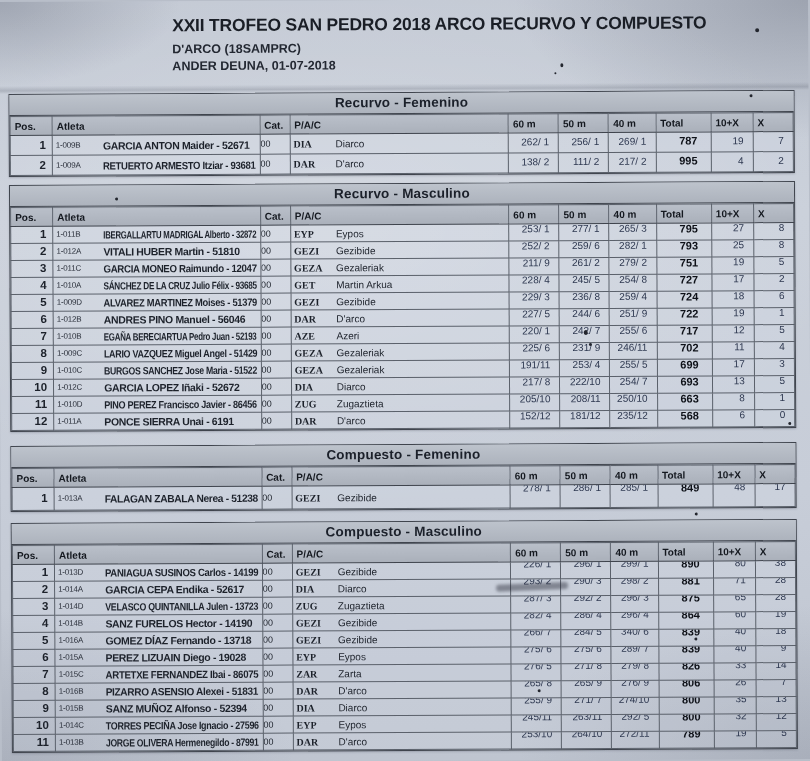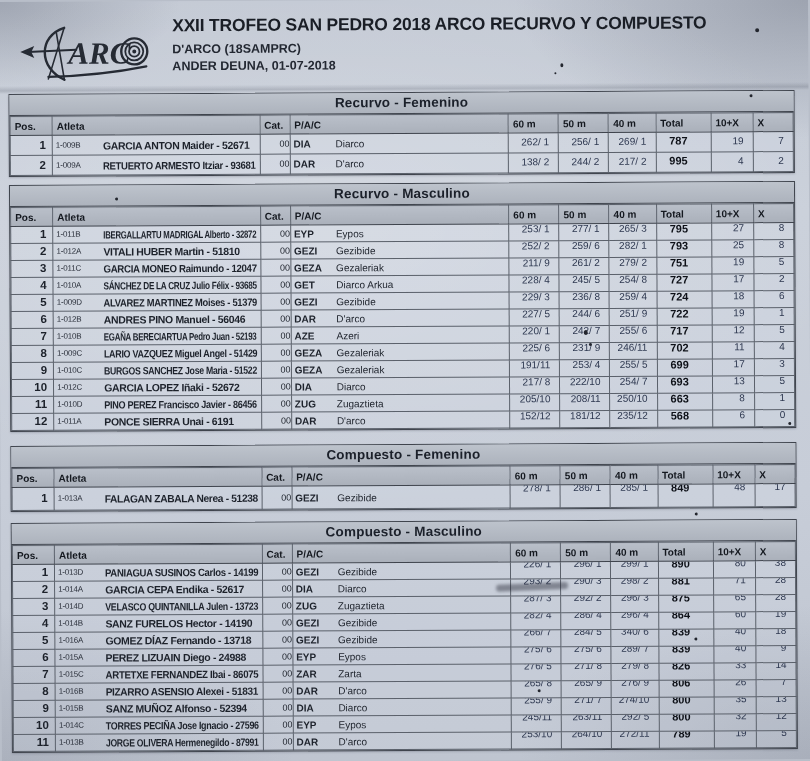--- a/index.html
+++ b/index.html
@@ -46,56 +46,39 @@
     font-size:10px;font-weight:bold;color:#14181f;height:18px;
     padding:0 4px;text-align:left;border-bottom:1.2px solid #3f444d;
   }
   th.c-d,th.c-tot,th.c-tens,th.c-x{text-align:center;padding:0;}
   td{height:18px;padding:0 3px;color:#1d222b;font-size:10.5px;line-height:1;}
   .t1 td{height:19px;} .t2 td{height:16px;} .t3 td{height:22px;} .t4 td{height:16px;}
   td.c-pos{font-weight:bold;font-size:11.5px;text-align:right;padding-right:6px;}
   td.c-ath{white-space:nowrap;}
   .aid{display:inline-block;width:47px;font-size:8px;color:#2b303b;letter-spacing:-0.2px;vertical-align:middle;}
   .nm{display:inline-block;font-weight:bold;font-size:10.5px;letter-spacing:-0.35px;transform-origin:0 60%;white-space:nowrap;vertical-align:middle;}
-  td.c-cat{font-size:9px;text-align:right;padding:0;}
-  .code{display:inline-block;width:42px;font-weight:600;font-size:10px;}
+  td.c-cat{font-size:9px;text-align:left;padding:0;}
+  .code{display:inline-block;width:42px;font-weight:600;font-size:10px;font-family:Liberation Serif, serif;}
   .club{font-size:10px;}
   td.c-d,td.c-tens,td.c-x{text-align:right;padding-right:9px;color:#2e3850;font-size:10px;}
-  td.c-tot{text-align:center;padding-right:13px;font-weight:bold;font-size:11px;color:#0e1118;}
+  td.c-tot{text-align:right;padding-right:13px;font-weight:bold;font-size:11px;color:#0e1118;}
   .sv{position:relative;display:inline-block;}
   .t1 .sv{top:-1px;} .t2 .sv{top:-3px;} .t3 .sv{top:-8px;} .t4 .sv{top:-6px;}
   
   .speck{position:absolute;background:#23262e;border-radius:50%;pointer-events:none;}
   .smear{position:absolute;background:rgba(28,31,46,.42);border-radius:3px;filter:blur(1.5px);transform:rotate(-2deg);pointer-events:none;}
   .crease{position:absolute;left:0;top:84px;width:810px;height:8px;
     background:linear-gradient(180deg,transparent,rgba(90,96,110,.25) 60%,transparent);pointer-events:none;}
 </style>
 </head>
 <body>
 
 <div class="sheet">
 
   <div class="doc-header">
-    <div class="logo">
-      <svg width="140" height="60" viewBox="0 0 140 60">
-        <g fill="none" stroke="#262b34" stroke-width="2.4" stroke-linecap="round">
-          <path d="M46,4 C20,12 20,44 46,56"></path>
-          <line x1="46" y1="4" x2="30" y2="55" stroke-width="1.6"></line>
-          <line x1="46" y1="56" x2="38" y2="8" stroke-width="1.6"></line>
-          <line x1="10" y1="28" x2="58" y2="26" stroke-width="2"></line>
-          <path d="M30,53 Q82,52 128,43" stroke-width="2.2"></path>
-          <circle cx="116" cy="28" r="13"></circle>
-          <circle cx="116" cy="28" r="9" stroke-width="1.8"></circle>
-          <circle cx="116" cy="28" r="5.2" stroke-width="1.8"></circle>
-        </g>
-        <polygon points="2,28 16,22 13,28 16,34" fill="#262b34"></polygon>
-        <circle cx="116" cy="28" r="2" fill="#262b34"></circle>
-        <text x="50" y="40" font-family="Liberation Serif, serif" font-style="italic" font-weight="bold" font-size="31" fill="#262b34">ARC</text>
-      </svg>
-    </div>
     <div class="head-text">
       <h1 class="title">XXII TROFEO SAN PEDRO 2018 ARCO RECURVO Y COMPUESTO</h1>
       <div class="subline">D'ARCO (18SAMPRC)</div>
       <div class="subline">ANDER DEUNA, 01-07-2018</div>
     </div>
   </div>
 
   <div class="crease"></div>
 
   <section class="rtable t1">
@@ -139,21 +122,21 @@
             <td class="c-tot"><span class="sv">787</span></td>
             <td class="c-tens"><span class="sv">19</span></td>
             <td class="c-x"><span class="sv">7</span></td>
           </tr>
           <tr>
             <td class="c-pos">2</td>
             <td class="c-ath"><span class="aid">1-009A</span><span class="nm" style="transform: scaleX(0.911);">RETUERTO ARMESTO Itziar - 93681</span></td>
             <td class="c-cat">00</td>
             <td class="c-pac"><span class="code">DAR</span><span class="club">D'arco</span></td>
             <td class="c-d"><span class="sv">138/ 2</span></td>
-            <td class="c-d"><span class="sv">244/ 2</span></td>
+            <td class="c-d"><span class="sv">111/ 2</span></td>
             <td class="c-d"><span class="sv">217/ 2</span></td>
             <td class="c-tot"><span class="sv">995</span></td>
             <td class="c-tens"><span class="sv">4</span></td>
             <td class="c-x"><span class="sv">2</span></td>
           </tr>
         </tbody>
     </table>
   </section>
 
   <section class="rtable t2">
@@ -219,21 +202,21 @@
             <td class="c-d"><span class="sv">261/ 2</span></td>
             <td class="c-d"><span class="sv">279/ 2</span></td>
             <td class="c-tot"><span class="sv">751</span></td>
             <td class="c-tens"><span class="sv">19</span></td>
             <td class="c-x"><span class="sv">5</span></td>
           </tr>
           <tr>
             <td class="c-pos">4</td>
             <td class="c-ath"><span class="aid">1-010A</span><span class="nm" style="transform: scaleX(0.781);">SÁNCHEZ DE LA CRUZ Julio Félix - 93685</span></td>
             <td class="c-cat">00</td>
-            <td class="c-pac"><span class="code">GET</span><span class="club">Diarco Arkua</span></td>
+            <td class="c-pac"><span class="code">GET</span><span class="club">Martin Arkua</span></td>
             <td class="c-d"><span class="sv">228/ 4</span></td>
             <td class="c-d"><span class="sv">245/ 5</span></td>
             <td class="c-d"><span class="sv">254/ 8</span></td>
             <td class="c-tot"><span class="sv">727</span></td>
             <td class="c-tens"><span class="sv">17</span></td>
             <td class="c-x"><span class="sv">2</span></td>
           </tr>
           <tr>
             <td class="c-pos">5</td>
             <td class="c-ath"><span class="aid">1-009D</span><span class="nm" style="transform: scaleX(0.895);">ALVAREZ MARTINEZ Moises - 51379</span></td>
@@ -465,21 +448,21 @@
             <td class="c-pac"><span class="code">GEZI</span><span class="club">Gezibide</span></td>
             <td class="c-d"><span class="sv">266/ 7</span></td>
             <td class="c-d"><span class="sv">284/ 5</span></td>
             <td class="c-d"><span class="sv">340/ 6</span></td>
             <td class="c-tot"><span class="sv">839</span></td>
             <td class="c-tens"><span class="sv">40</span></td>
             <td class="c-x"><span class="sv">18</span></td>
           </tr>
           <tr>
             <td class="c-pos">6</td>
-            <td class="c-ath"><span class="aid">1-015A</span><span class="nm">PEREZ LIZUAIN Diego - 24988</span></td>
+            <td class="c-ath"><span class="aid">1-015A</span><span class="nm">PEREZ LIZUAIN Diego - 19028</span></td>
             <td class="c-cat">00</td>
             <td class="c-pac"><span class="code">EYP</span><span class="club">Eypos</span></td>
             <td class="c-d"><span class="sv">275/ 6</span></td>
             <td class="c-d"><span class="sv">275/ 6</span></td>
             <td class="c-d"><span class="sv">289/ 7</span></td>
             <td class="c-tot"><span class="sv">839</span></td>
             <td class="c-tens"><span class="sv">40</span></td>
             <td class="c-x"><span class="sv">9</span></td>
           </tr>
           <tr>

